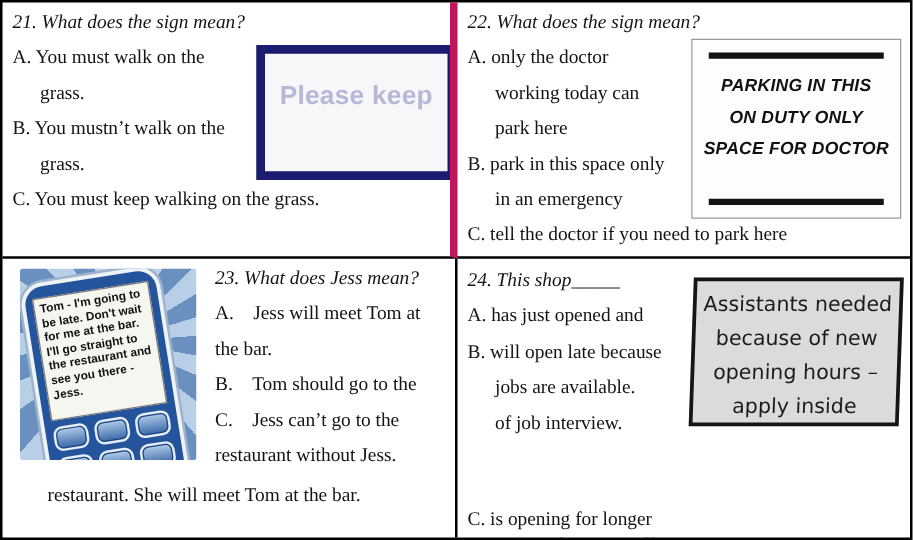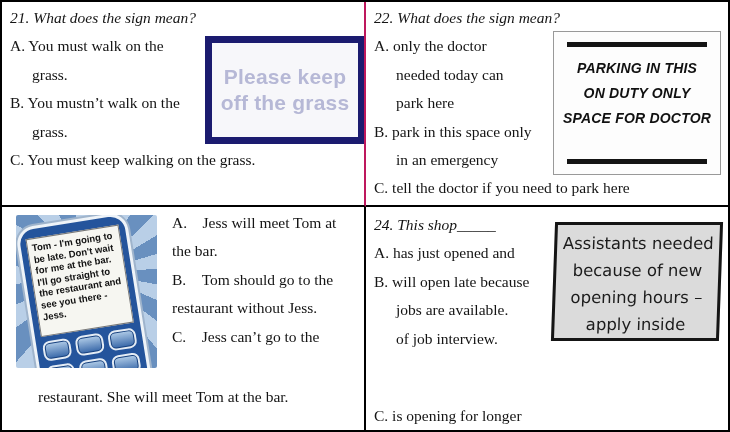--- a/index.html
+++ b/index.html
@@ -3,21 +3,21 @@
 <meta charset="utf-8">
 <style>
   * { margin:0; padding:0; box-sizing:border-box; }
   html,body { background:#fff; }
   body { width:730px; height:432px; font-family:"Liberation Serif", serif; color:#141414; }
 
   .quiz-table { position:absolute; left:0; top:0; width:730px; height:432px;
     border:2px solid #000; display:grid;
     grid-template-columns:364px 1fr; grid-template-rows:205px 1fr; }
   .cell { position:relative; overflow:hidden; }
-  .cell-tl { border-right:2px solid #be185d; border-bottom:2px solid #000; }
+  .cell-tl { border-right:6px solid #be185d; border-bottom:2px solid #000; }
   .cell-tr { border-bottom:2px solid #000; }
   .cell-bl { border-right:2px solid #000; }
 
   .txt { position:absolute; font-size:15.5px; line-height:28.4px; }
   .ln { white-space:pre; }
   .q { font-style:italic; }
   .ind { padding-left:22px; }
 
   
   .sign-grass { position:absolute; left:203px; top:34px; width:160px; height:108px;
@@ -71,29 +71,28 @@
     <div class="txt" style="left:8px; top:2px;">
       <div class="ln q">21. What does the sign mean?</div>
       <div class="ln">A. You must walk on the</div>
       <div class="ln ind">grass.</div>
       <div class="ln">B. You mustn’t walk on the</div>
       <div class="ln ind">grass.</div>
       <div class="ln">C. You must keep walking on the grass.</div>
     </div>
     <div class="sign-grass">
       <div>Please keep</div>
-      <div>off the grass</div>
     </div>
   </div>
 
   <div class="cell cell-tr">
     <div class="txt" style="left:8px; top:2px;">
       <div class="ln q">22. What does the sign mean?</div>
       <div class="ln">A. only the doctor</div>
-      <div class="ln ind">needed today can</div>
+      <div class="ln ind">working today can</div>
       <div class="ln ind">park here</div>
       <div class="ln">B. park in this space only</div>
       <div class="ln ind">in an emergency</div>
       <div class="ln">C. tell the doctor if you need to park here</div>
     </div>
     <div class="sign-parking">
       <div class="bar bar-top"></div>
       <div class="sign-text">
         <div>PARKING IN THIS</div>
         <div>ON DUTY ONLY</div>
@@ -119,25 +118,26 @@
           <div class="key"></div>
           <div class="key"></div>
           <div class="key"></div>
           <div class="key"></div>
           <div class="key"></div>
           <div class="key"></div>
         </div>
       </div>
     </div>
     <div class="txt q23-col">
+      <div class="ln q">23. What does Jess mean?</div>
       <div class="ln">A.&nbsp;&nbsp;&nbsp;&nbsp;Jess will meet Tom at</div>
       <div class="ln">the bar.</div>
       <div class="ln">B.&nbsp;&nbsp;&nbsp;&nbsp;Tom should go to the</div>
+      <div class="ln">C.&nbsp;&nbsp;&nbsp;&nbsp;Jess can’t go to the</div>
       <div class="ln">restaurant without Jess.</div>
-      <div class="ln">C.&nbsp;&nbsp;&nbsp;&nbsp;Jess can’t go to the</div>
     </div>
     <div class="txt q23-last ln">restaurant. She will meet Tom at the bar.</div>
   </div>
 
   <div class="cell">
     <div class="txt" style="left:8px; top:4px;">
       <div class="ln q">24. This shop_____</div>
       <div class="ln">A. has just opened and</div>
       <div class="ln">B. will open late because</div>
       <div class="ln ind">jobs are available.</div>

